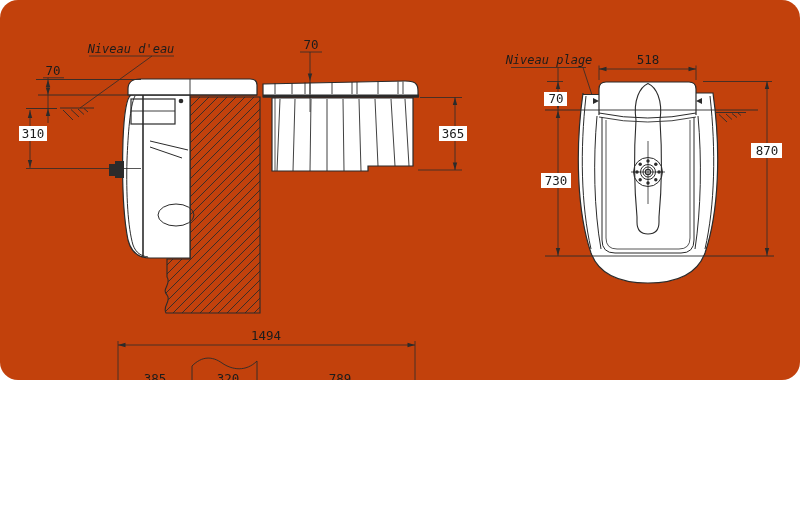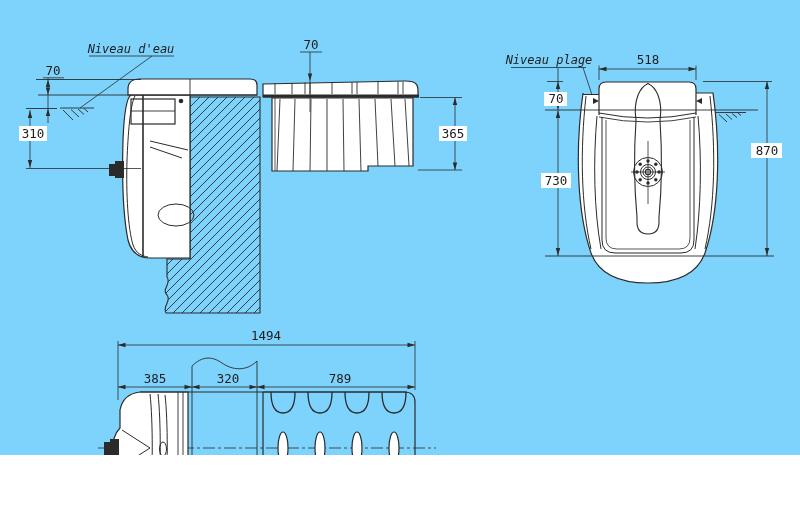--- a/index.html
+++ b/index.html
@@ -1,17 +1,17 @@
 <!DOCTYPE html>
 <html><head>
 <meta charset="utf-8">
 <style>
   html,body{margin:0;padding:0;background:#fff;}
-  .stage{position:relative;width:800px;height:455px;background:#7dd3fc;overflow:hidden;
-         font-family:"DejaVu Sans Mono", monospace;}
+  .stage{position:relative;width:800px;height:380px;background:#c2410c;overflow:hidden;
+         font-family:"DejaVu Sans Mono", monospace;border-radius:18px;}
   svg{display:block;}
   text{fill:#1c1c1c;}
   .dim-txt{font-size:12.5px;font-family:"DejaVu Sans Mono", monospace;}
   .lbl-txt{font-size:12px;font-style:italic;font-family:"DejaVu Sans Mono", monospace;}
 </style>
 </head>
 <body>
 
 <div class="stage">
 <svg width="800" height="529" viewBox="0 0 800 529">

